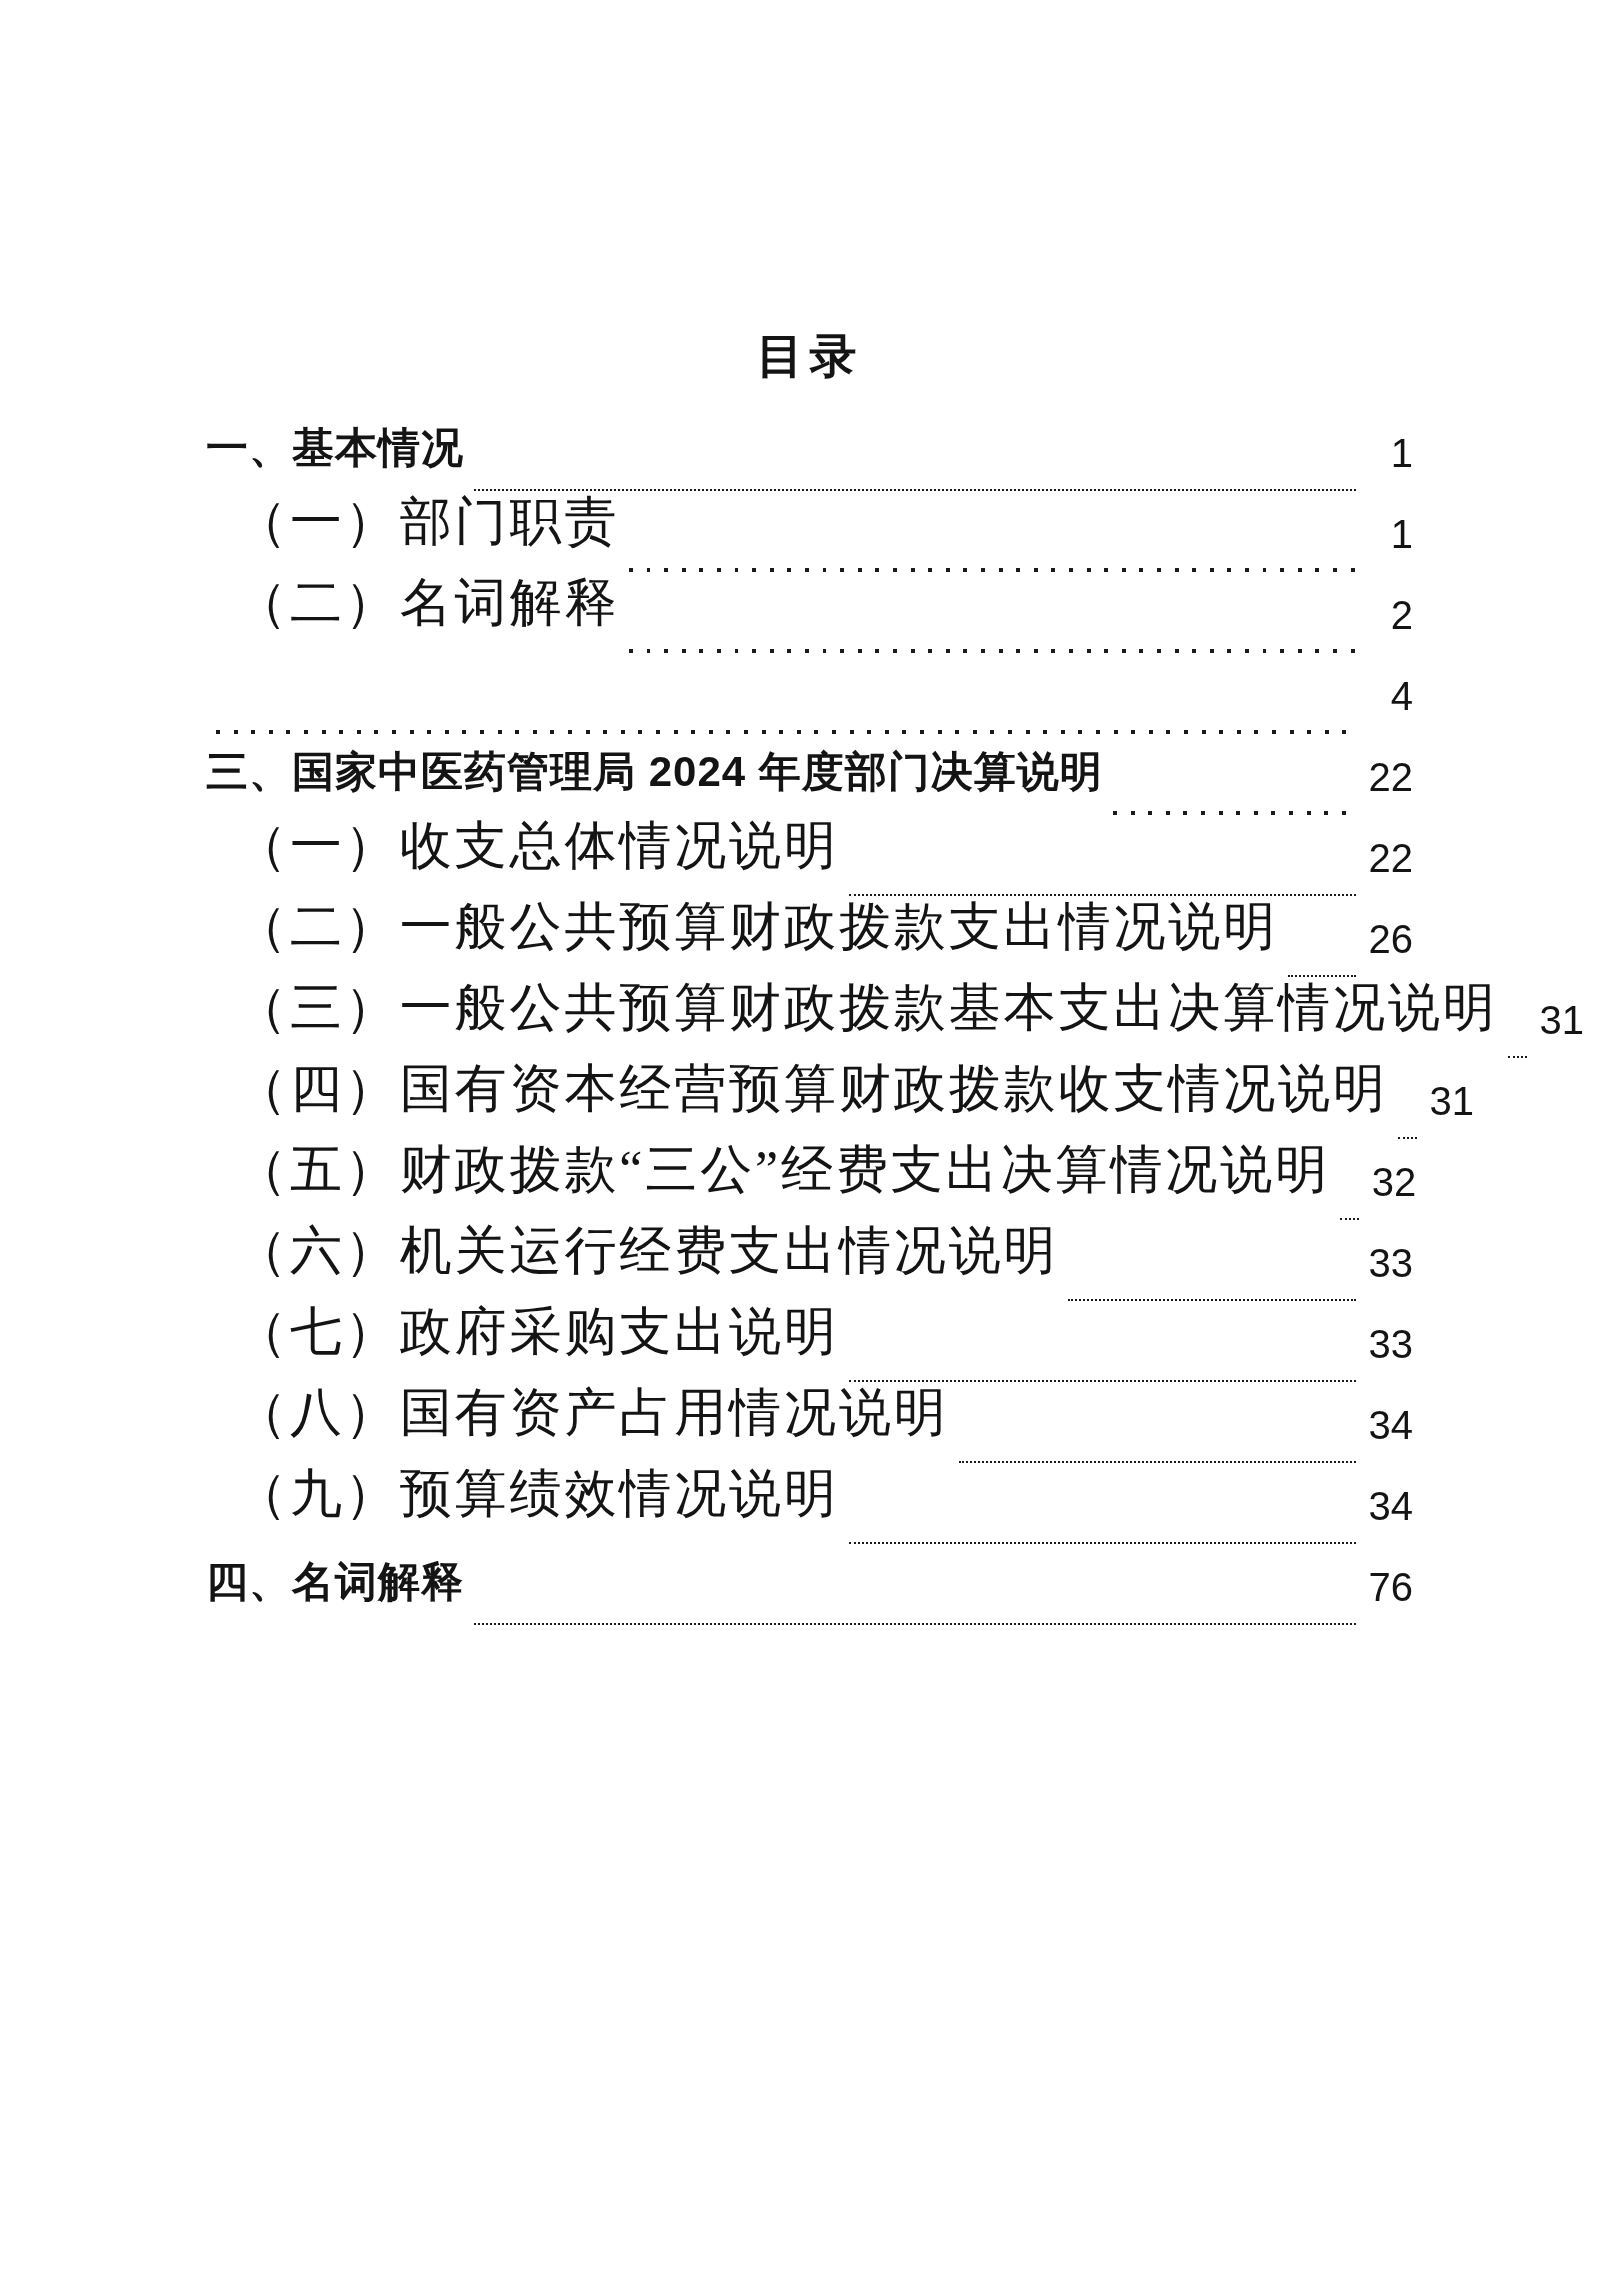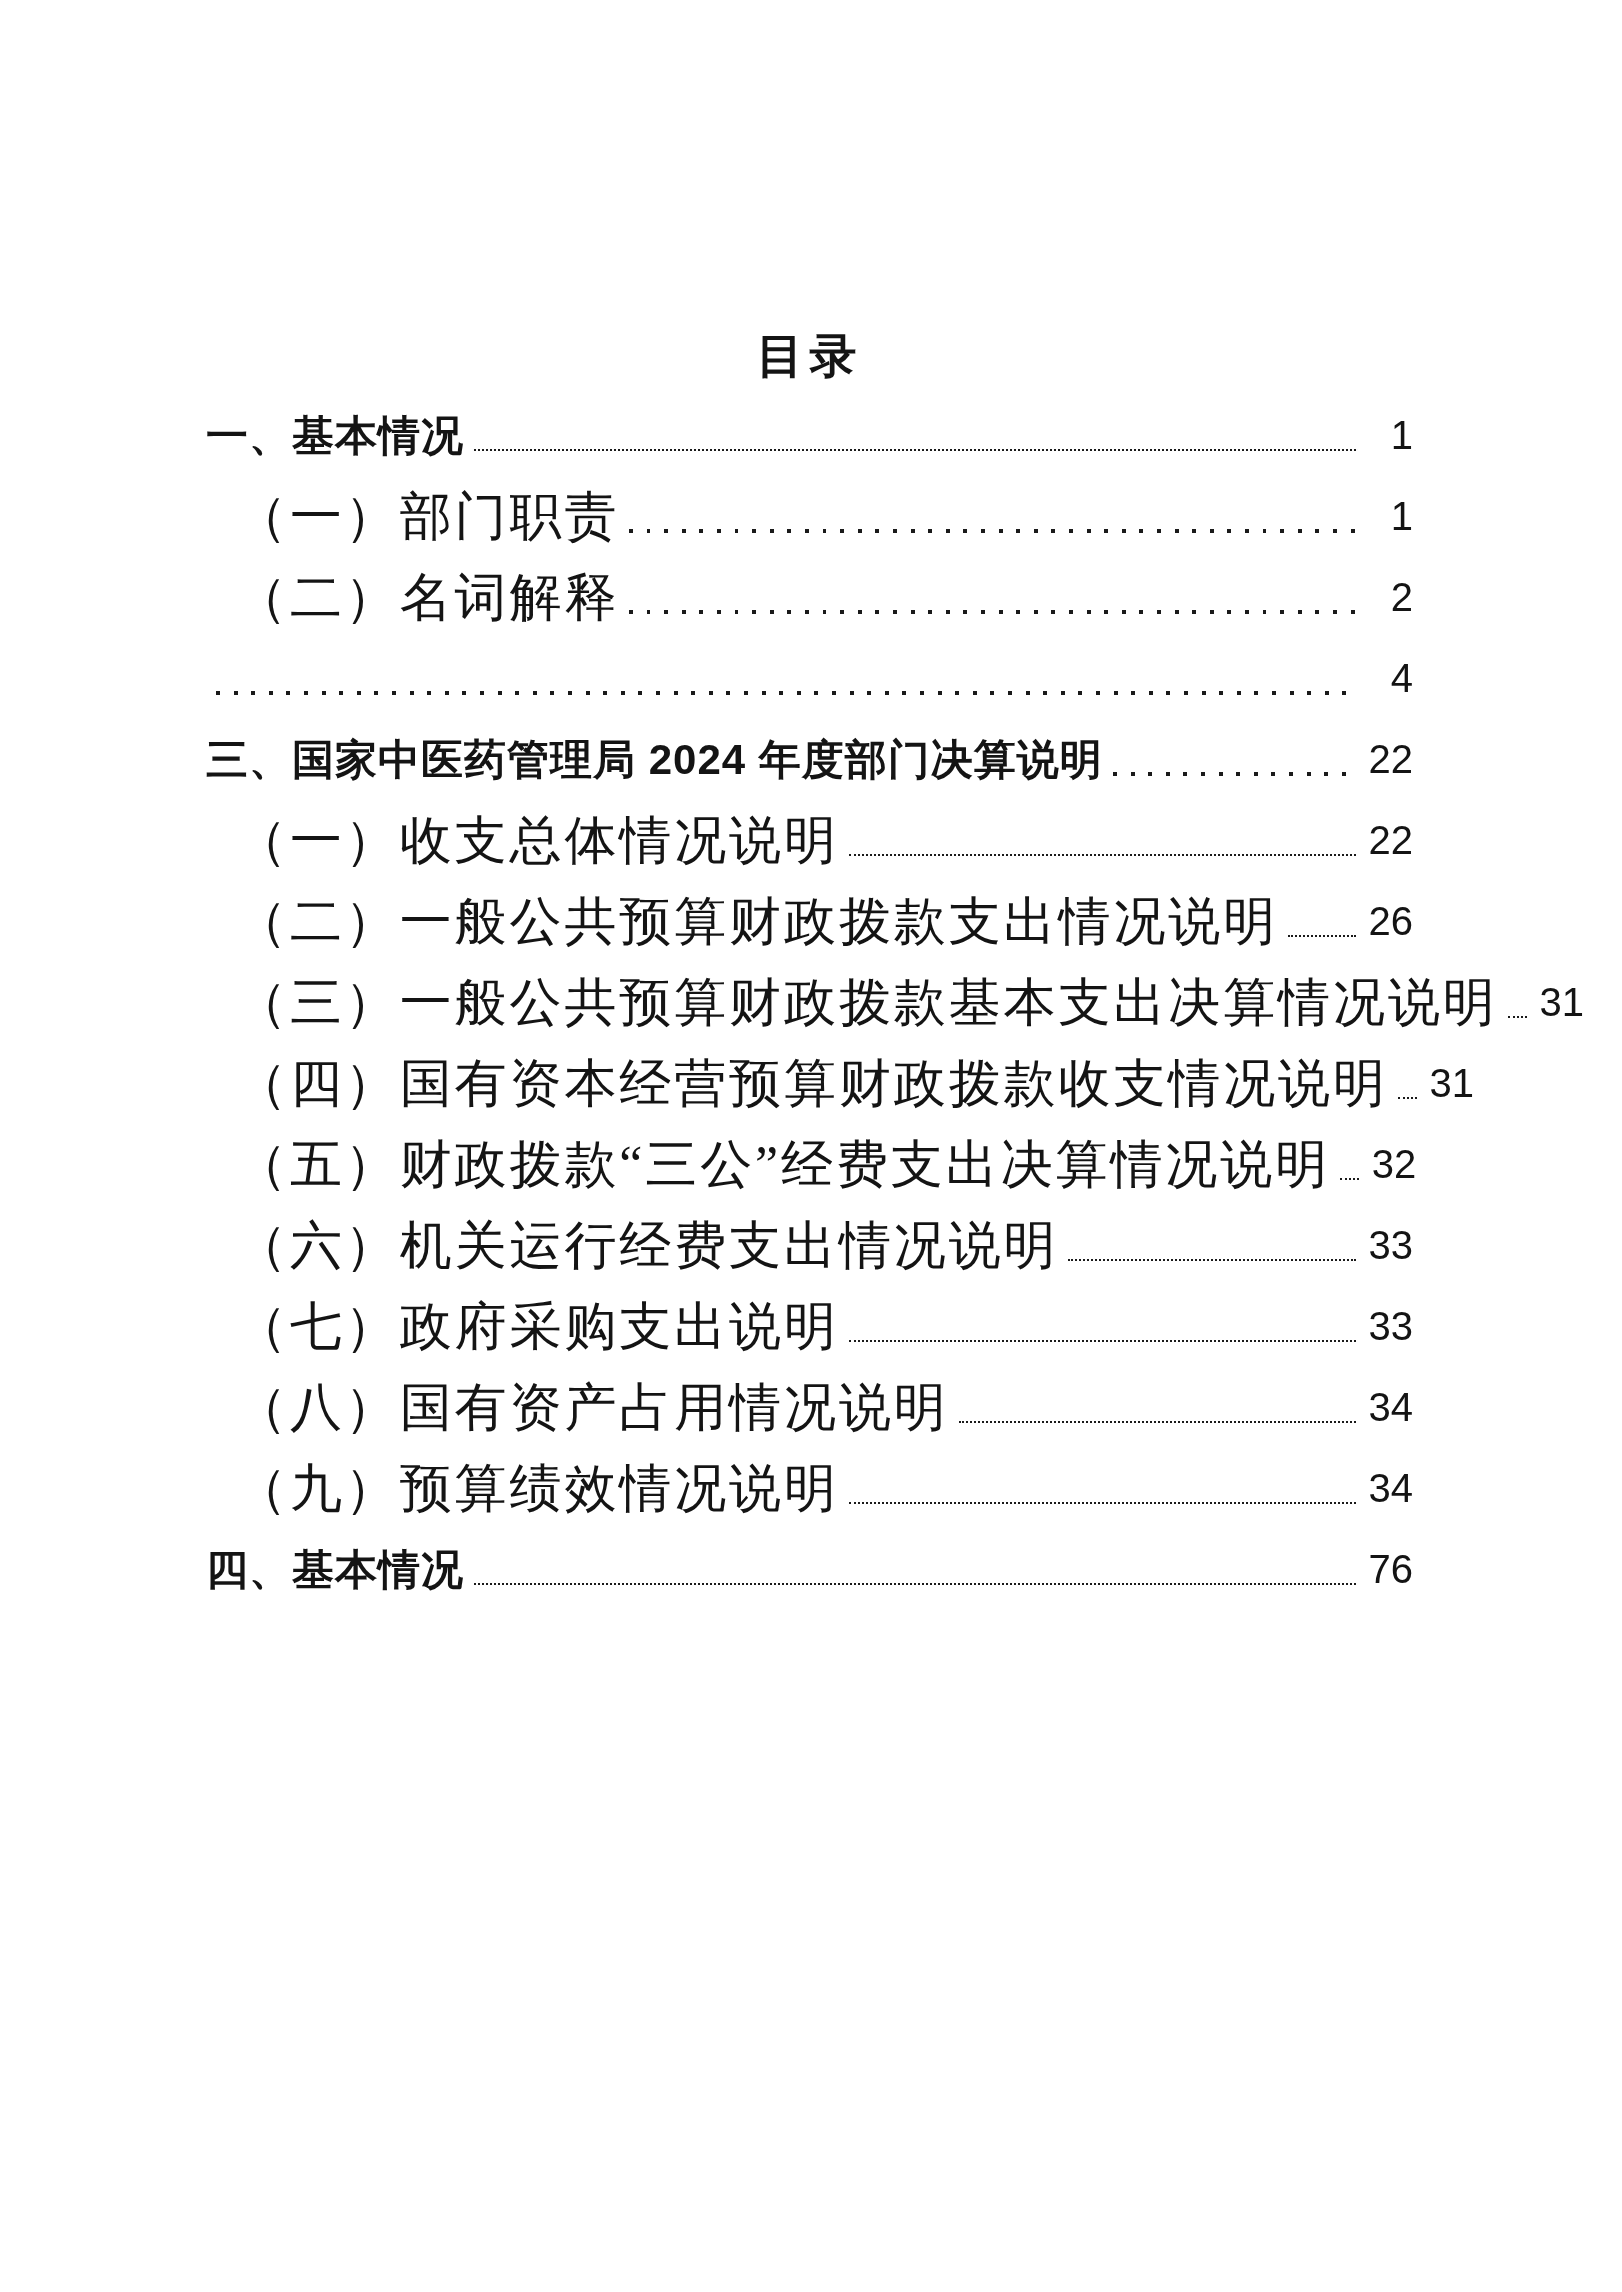--- a/index.html
+++ b/index.html
@@ -25,21 +25,21 @@
     font-weight: bold;
     letter-spacing: 5.9px;
     font-family: "Liberation Sans", sans-serif;
   }
   .toc-list {
     margin: 0;
     padding: 0;
   }
   .toc-row {
     display: flex;
-    align-items: center;
+    align-items: flex-end;
     height: 81px;
     white-space: nowrap;
   }
   .toc-row .label {
     flex: 0 0 auto;
   }
   .toc-row.level-1 .label {
     font-family: "Liberation Sans", sans-serif;
     font-weight: bold;
     font-size: 42px;
@@ -147,19 +147,19 @@
     <span class="label">（八）国有资产占用情况说明</span>
     <span class="leader dense"></span>
     <span class="page-num">34</span>
   </div>
       <div class="toc-row level-2">
     <span class="label">（九）预算绩效情况说明</span>
     <span class="leader dense"></span>
     <span class="page-num">34</span>
   </div>
       <div class="toc-row level-1">
-    <span class="label">四、基本情况</span>
+    <span class="label">四、名词解释</span>
     <span class="leader dense"></span>
     <span class="page-num">76</span>
   </div>
     </div>
 </div>
 
 
 </body></html>

